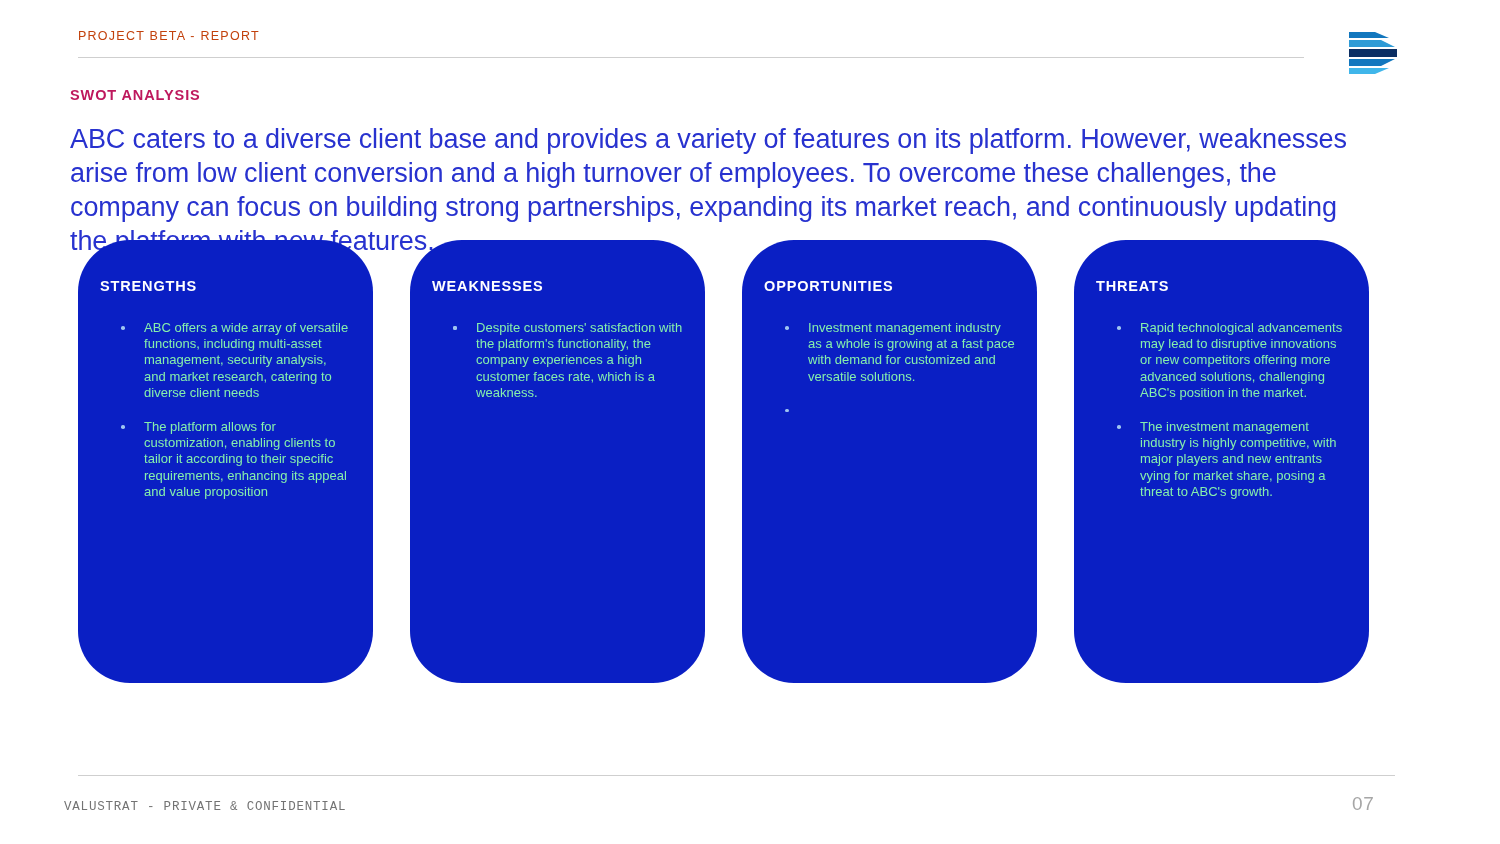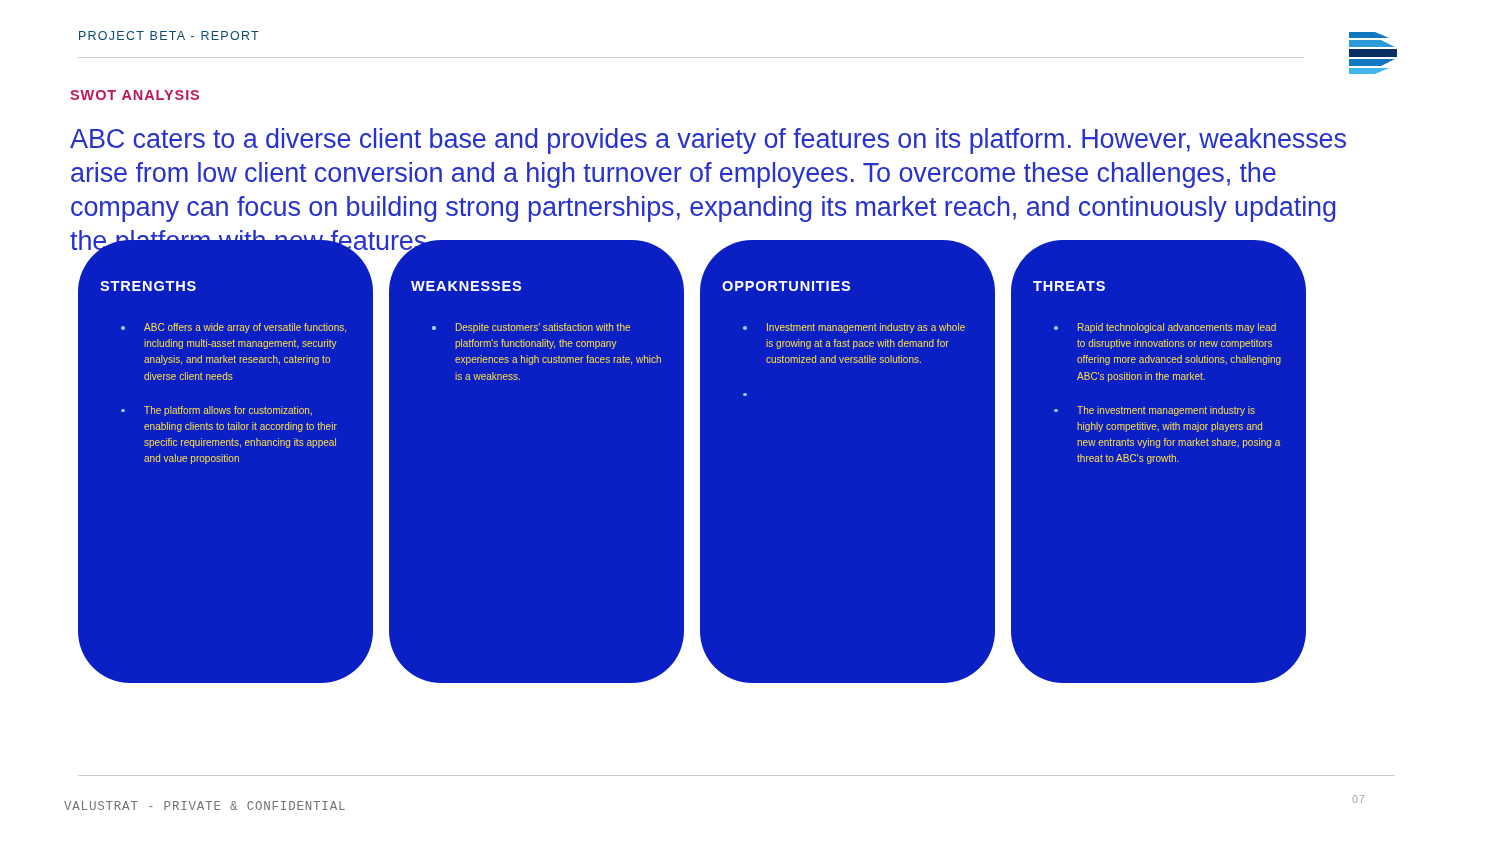--- a/index.html
+++ b/index.html
@@ -16,21 +16,21 @@
     -webkit-font-smoothing: antialiased;
   }
 
   
   .header-eyebrow {
     position: absolute;
     left: 78px;
     top: 29px;
     font-size: 12.5px;
     letter-spacing: 1.25px;
-    color: #0c4a6e;
+    color: #c2410c;
     font-family: "Liberation Sans", sans-serif;
     white-space: nowrap;
   }
   .header-rule {
     position: absolute;
     left: 78px;
     top: 57px;
     width: 1226px;
     height: 1px;
     background: #cfcfcf;
@@ -71,21 +71,21 @@
   }
 
   
   .cards {
     position: absolute;
     left: 78px;
     top: 240px;
     width: 1275px;
     height: 443px;
     display: flex;
-    gap: 16px;
+    gap: 37px;
   }
   .card {
     width: 295px;
     height: 443px;
     background: #0a1fc4;
     border-radius: 52px;
     box-sizing: border-box;
     padding: 38px 22px 0 22px;
     position: relative;
     flex: 0 0 auto;
@@ -99,22 +99,22 @@
   }
   .bullet-list {
     margin: 0;
     padding: 0;
     list-style: none;
   }
   .bullet-item {
     position: relative;
     padding-left: 44px;
     margin-bottom: 18px;
-    color: #fde047;
-    font-size: 10px;
+    color: #86efac;
+    font-size: 13px;
     line-height: 16.2px;
     letter-spacing: 0.02px;
     margin-top: 17px;
   }
   .bullet-dot {
     position: absolute;
     left: 21px;
     top: 6px;
     width: 3.5px;
     height: 3.5px;
@@ -138,21 +138,21 @@
     font-family: "Liberation Mono", monospace;
     font-size: 12.5px;
     letter-spacing: 0.8px;
     color: #737373;
     white-space: nowrap;
   }
   .page-number {
     position: absolute;
     left: 1352px;
     top: 793px;
-    font-size: 11px;
+    font-size: 19px;
     letter-spacing: 0.6px;
     color: #a6a6a6;
   }
 </style>
 </head>
 <body>
 
 <div class="header-eyebrow">PROJECT BETA - REPORT</div>
 <div class="header-rule"></div>
 

